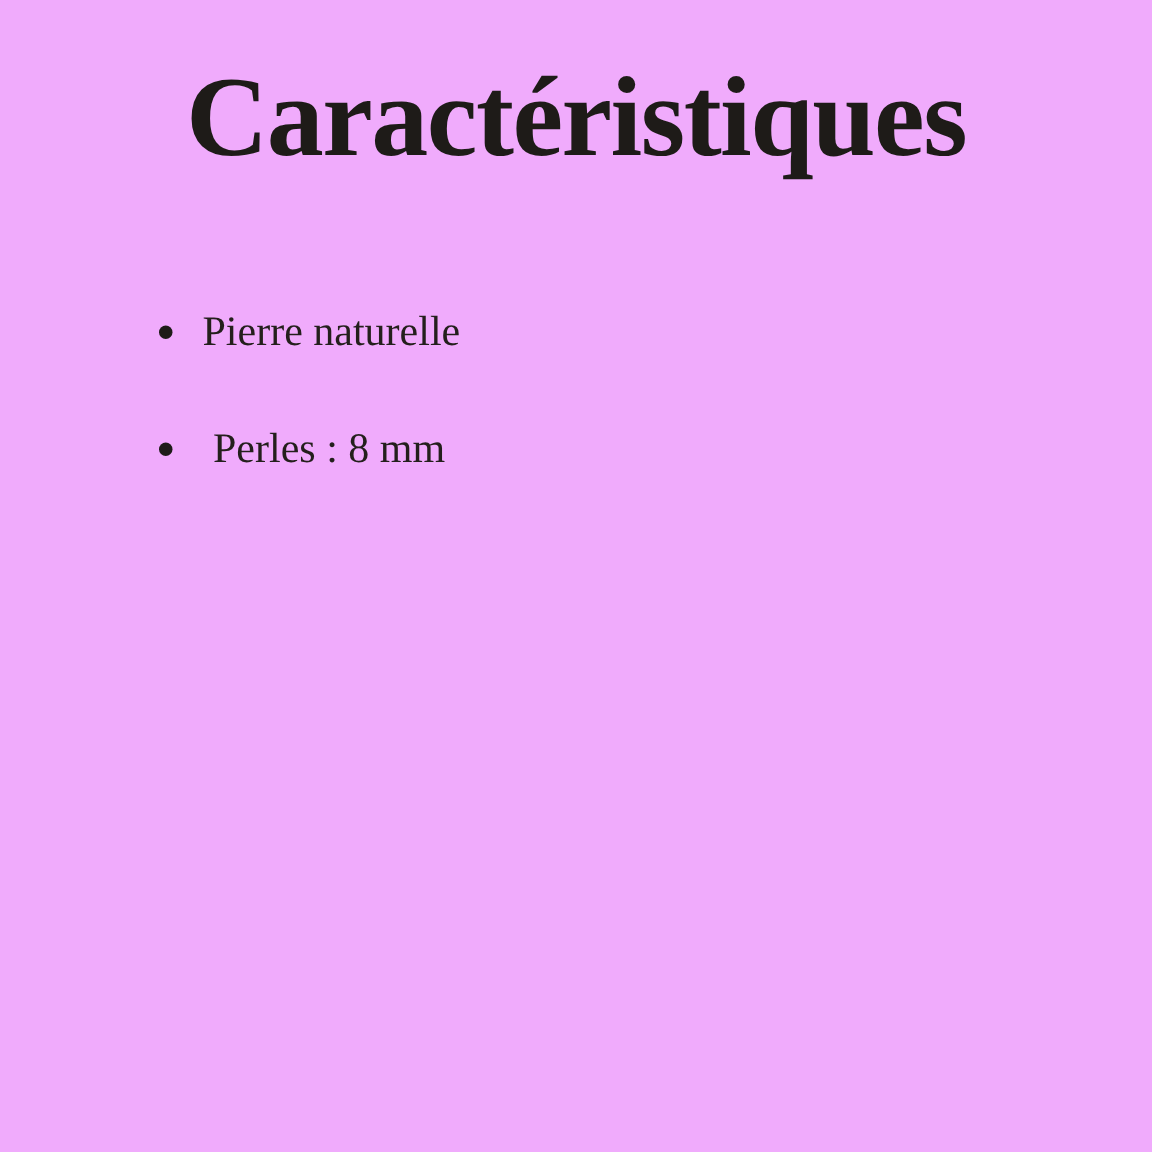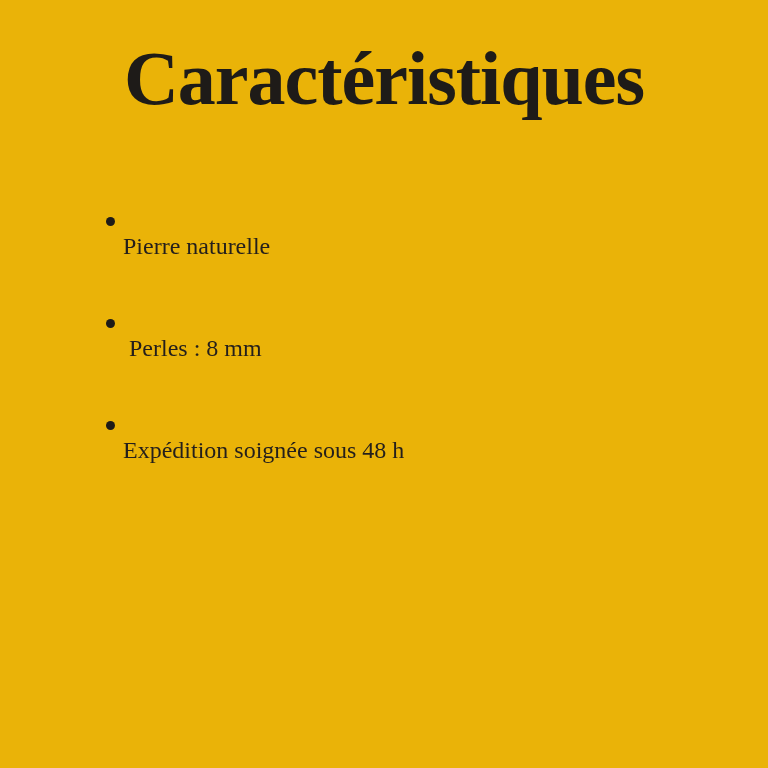--- a/index.html
+++ b/index.html
@@ -3,21 +3,21 @@
 <meta charset="utf-8">
 <style>
   html, body {
     margin: 0;
     padding: 0;
   }
   .page {
     position: relative;
     width: 768px;
     height: 768px;
-    background: #eab308;
+    background: #f0abfc;
     overflow: hidden;
     font-family: "Liberation Serif", "DejaVu Serif", serif;
     color: #1E1B18;
   }
   .title {
     margin: 0;
     padding-top: 30px;
     height: 96px;
     text-align: center;
     font-size: 76px;
@@ -29,23 +29,22 @@
   .feature-list {
     list-style: none;
     margin: 76px 0 0 103px;
     padding: 0;
     width: 580px;
   }
   .feature-item {
     display: flex;
     align-items: flex-start;
     margin-bottom: 38px;
-    font-size: 24px;
+    font-size: 28px;
     line-height: 40px;
-    flex-direction: column;
   }
   .feature-item:last-child {
     margin-bottom: 0;
   }
   .bullet {
     flex: 0 0 auto;
     width: 9px;
     height: 9px;
     margin: 15px 0 0 3px;
     border-radius: 50%;
@@ -74,20 +73,16 @@
     </li>
 
     <li class="feature-item">
       <span class="bullet"></span>
       <span class="feature-text"> Perles : 8 mm</span>
     </li>
 
 
 
 
-    <li class="feature-item">
-      <span class="bullet"></span>
-      <span class="feature-text">Expédition soignée sous 48 h</span>
-    </li>
 
   </ul>
 
 </div>
 
 </body></html>

